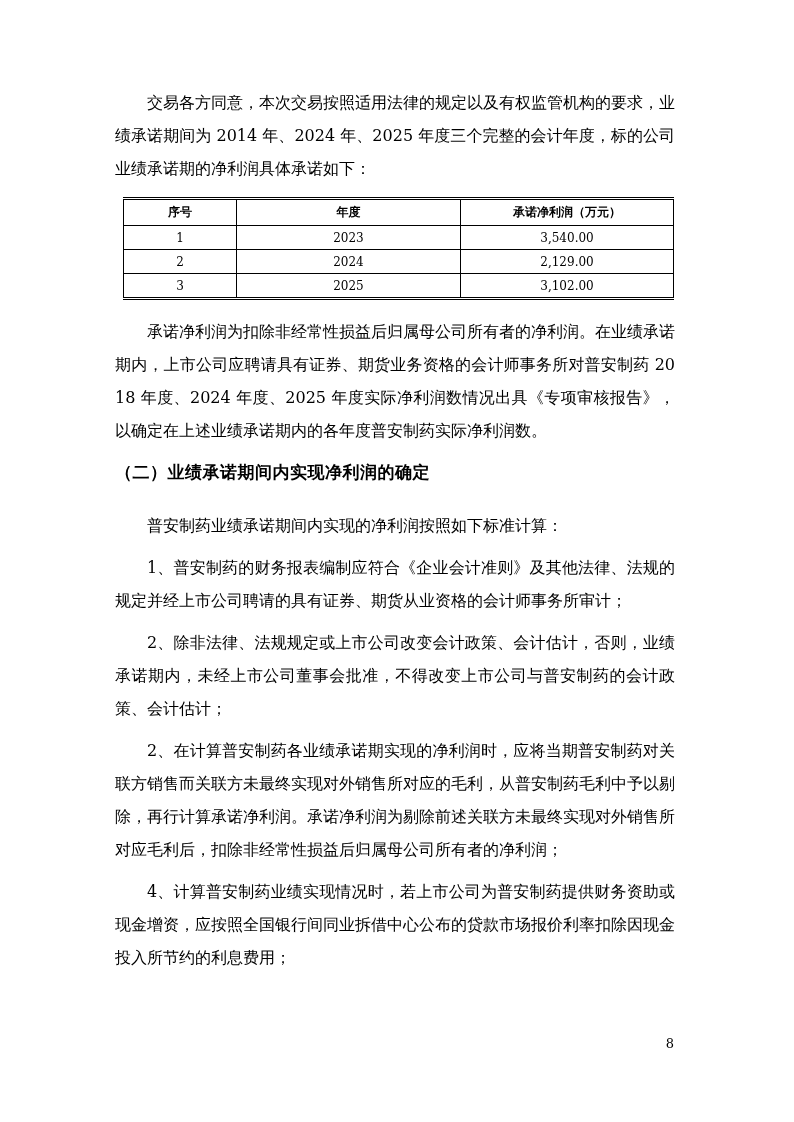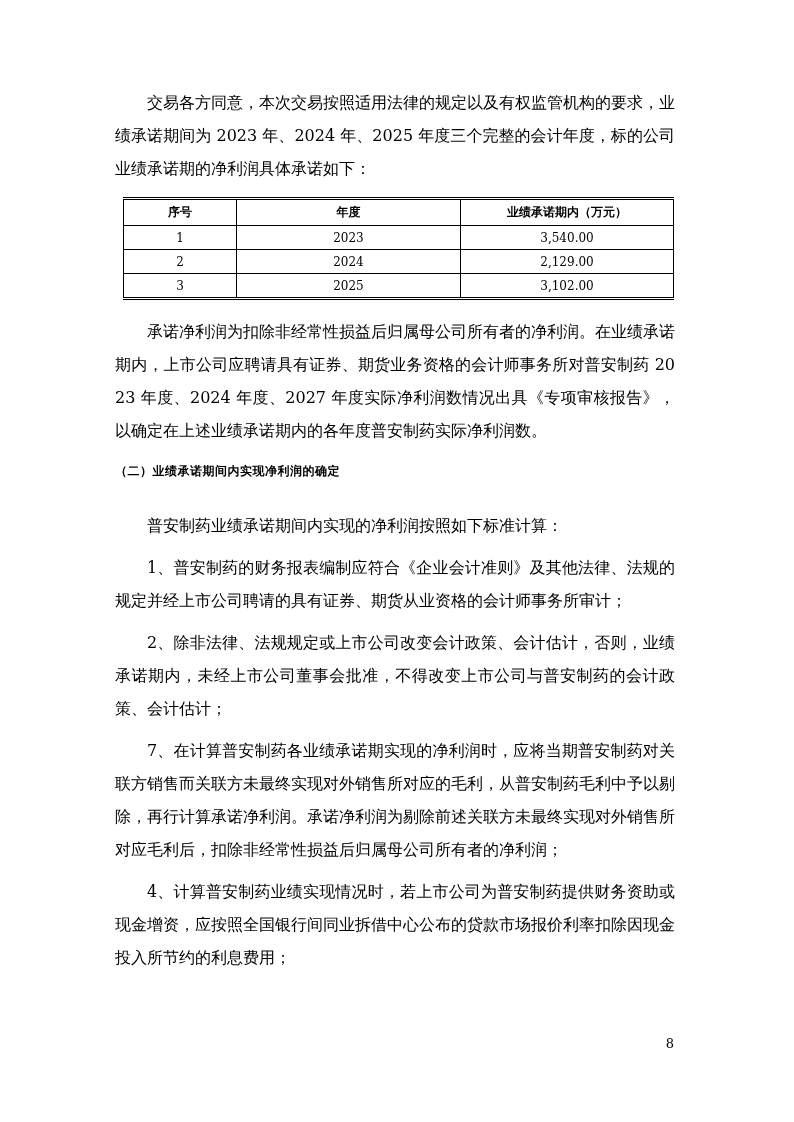--- a/index.html
+++ b/index.html
@@ -47,51 +47,51 @@
     padding: 0;
   }
   .doc-table th { height: 25px; font-weight: bold; }
   .doc-table td { height: 23px; font-weight: normal; }
   .col-index { width: 112px; }
   .col-year  { width: 223px; }
   .col-profit{ width: 212px; }
 
   h2.section-heading {
     margin: 13px 0 0 0;
-    font-family: Liberation Mono, monospace;
+    font-family: Liberation Serif, serif;
     font-weight: bold;
-    font-size: 12px;
+    font-size: 17px;
     line-height: 25px;
     text-indent: 0;
     letter-spacing: 0.5px;
   }
   .page-number {
     position: absolute;
     left: 660px;
     top: 1036px;
     width: 20px;
     text-align: center;
     font-size: 13px;
     font-family: "DejaVu Serif", "Liberation Serif", serif;
   }
 </style>
 </head>
 <body>
 
 <div class="page">
   <div class="content">
 
-    <p class="body">交易各方同意，本次交易按照适用法律的规定以及有权监管机构的要求，业绩承诺期间为 2023 年、2024 年、2025 年度三个完整的会计年度，标的公司业绩承诺期的净利润具体承诺如下：</p>
+    <p class="body">交易各方同意，本次交易按照适用法律的规定以及有权监管机构的要求，业绩承诺期间为 2014 年、2024 年、2025 年度三个完整的会计年度，标的公司业绩承诺期的净利润具体承诺如下：</p>
 
     <table class="doc-table">
       <thead>
         <tr>
           <th class="col-index">序号</th>
           <th class="col-year">年度</th>
-          <th class="col-profit">业绩承诺期内（万元）</th>
+          <th class="col-profit">承诺净利润（万元）</th>
         </tr>
       </thead>
       <tbody>
         <tr>
           <td>1</td>
           <td>2023</td>
           <td>3,540.00</td>
         </tr>
         <tr>
           <td>2</td>
@@ -99,27 +99,27 @@
           <td>2,129.00</td>
         </tr>
         <tr>
           <td>3</td>
           <td>2025</td>
           <td>3,102.00</td>
         </tr>
       </tbody>
     </table>
 
-    <p class="body para-commit">承诺净利润为扣除非经常性损益后归属母公司所有者的净利润。在业绩承诺期内，上市公司应聘请具有证券、期货业务资格的会计师事务所对普安制药 2023 年度、2024 年度、2027 年度实际净利润数情况出具《专项审核报告》，以确定在上述业绩承诺期内的各年度普安制药实际净利润数。</p>
+    <p class="body para-commit">承诺净利润为扣除非经常性损益后归属母公司所有者的净利润。在业绩承诺期内，上市公司应聘请具有证券、期货业务资格的会计师事务所对普安制药 2018 年度、2024 年度、2025 年度实际净利润数情况出具《专项审核报告》，以确定在上述业绩承诺期内的各年度普安制药实际净利润数。</p>
 
     <h2 class="section-heading">（二）业绩承诺期间内实现净利润的确定</h2>
 
     <p class="body para-standard">普安制药业绩承诺期间内实现的净利润按照如下标准计算：</p>
 
     <p class="body item">1、普安制药的财务报表编制应符合《企业会计准则》及其他法律、法规的规定并经上市公司聘请的具有证券、期货从业资格的会计师事务所审计；</p>
     <p class="body item">2、除非法律、法规规定或上市公司改变会计政策、会计估计，否则，业绩承诺期内，未经上市公司董事会批准，不得改变上市公司与普安制药的会计政策、会计估计；</p>
-    <p class="body item">7、在计算普安制药各业绩承诺期实现的净利润时，应将当期普安制药对关联方销售而关联方未最终实现对外销售所对应的毛利，从普安制药毛利中予以剔除，再行计算承诺净利润。承诺净利润为剔除前述关联方未最终实现对外销售所对应毛利后，扣除非经常性损益后归属母公司所有者的净利润；</p>
+    <p class="body item">2、在计算普安制药各业绩承诺期实现的净利润时，应将当期普安制药对关联方销售而关联方未最终实现对外销售所对应的毛利，从普安制药毛利中予以剔除，再行计算承诺净利润。承诺净利润为剔除前述关联方未最终实现对外销售所对应毛利后，扣除非经常性损益后归属母公司所有者的净利润；</p>
     <p class="body item">4、计算普安制药业绩实现情况时，若上市公司为普安制药提供财务资助或现金增资，应按照全国银行间同业拆借中心公布的贷款市场报价利率扣除因现金投入所节约的利息费用；</p>
 
   </div>
 
   <div class="page-number">8</div>
 </div>
 
 </body></html>

